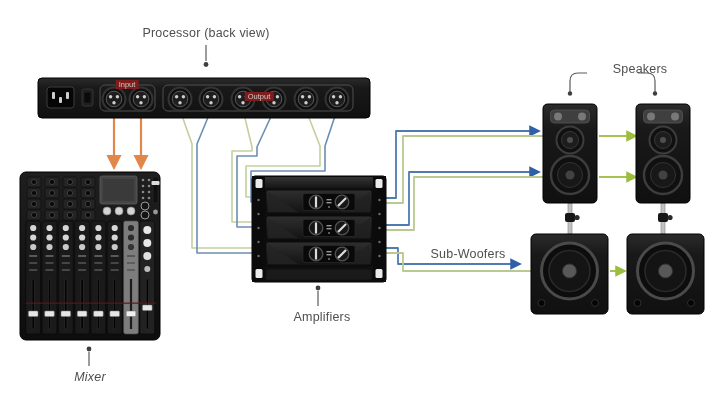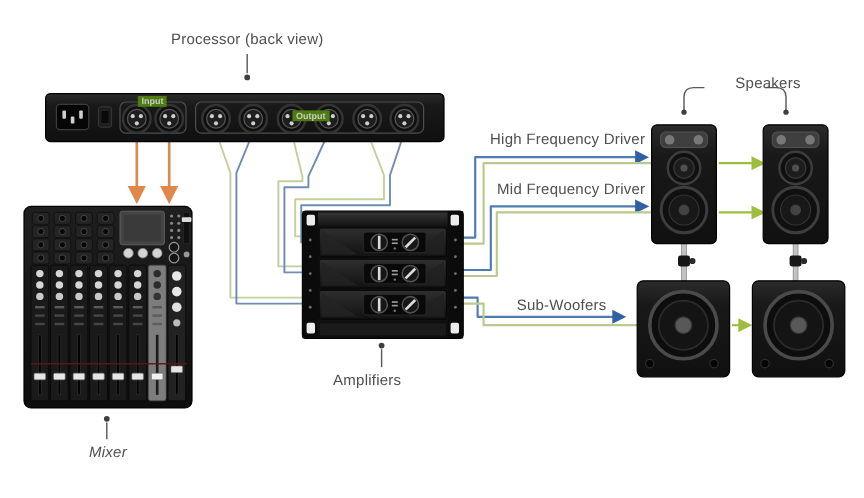--- a/index.html
+++ b/index.html
@@ -2,21 +2,21 @@
 <html><head>
 <meta charset="utf-8">
 <style>
   html,body{margin:0;padding:0;background:#fff;}
   .stage{position:relative;width:720px;height:415px;background:#ffffff;overflow:hidden;
          font-family:"Liberation Sans",sans-serif;text-align:right;}
   .stage svg{position:absolute;left:0;top:0;}
   .lbl{position:absolute;transform:translateX(-50%);font-size:12.5px;color:#4f4f4f;
        white-space:nowrap;letter-spacing:.2px;}
   .panel-lbl{position:absolute;transform:translateX(-50%);font-size:7.5px;line-height:9px;
-       color:#c9c9c9;background:#4d7c0f;padding:0 3px;white-space:nowrap;font-weight:bold;}
+       color:#c9c9c9;background:#7f1d1d;padding:0 3px;white-space:nowrap;}
 </style>
 </head>
 <body>
 
 <div class="stage">
 
 <svg width="720" height="415" viewBox="0 0 720 415">
   <defs>
     <linearGradient id="gDev" x1="0" y1="0" x2="0" y2="1">
       <stop offset="0" stop-color="#2b2b2b"></stop>
@@ -280,21 +280,19 @@
     <line x1="89" y1="352" x2="89" y2="366"></line>
     <path d="M570,92 L570,81 Q570,73 578,73 L587,73" fill="none"></path>
     <path d="M655,92 L655,81 Q655,73 647,73 L638,73" fill="none"></path>
     <circle cx="570" cy="93.5" r="2.2" stroke="none"></circle>
     <circle cx="655" cy="93.5" r="2.2" stroke="none"></circle>
   </g>
 </svg>
 
 <div class="lbl" style="left:206px;top:26px;">Processor (back view)</div>
 <div class="lbl" style="left:612px;top:62px;margin-left:28px;">Speakers</div>
-<div class="lbl" style="left:473px;top:109px;">High Frequency Driver</div>
-<div class="lbl" style="left:476px;top:151px;">Mid Frequency Driver</div>
 <div class="lbl" style="left:468px;top:247px;">Sub-Woofers</div>
-<div class="lbl" style="left:306px;top:310px;">Amplifiers</div>
+<div class="lbl" style="left:322px;top:310px;">Amplifiers</div>
 <div class="lbl" style="left:90px;top:370px;font-style:italic;">Mixer</div>
 <div class="panel-lbl" style="left:127px;top:80px;">Input</div>
 <div class="panel-lbl" style="left:259px;top:92px;">Output</div>
 
 </div>
 
 </body></html>

